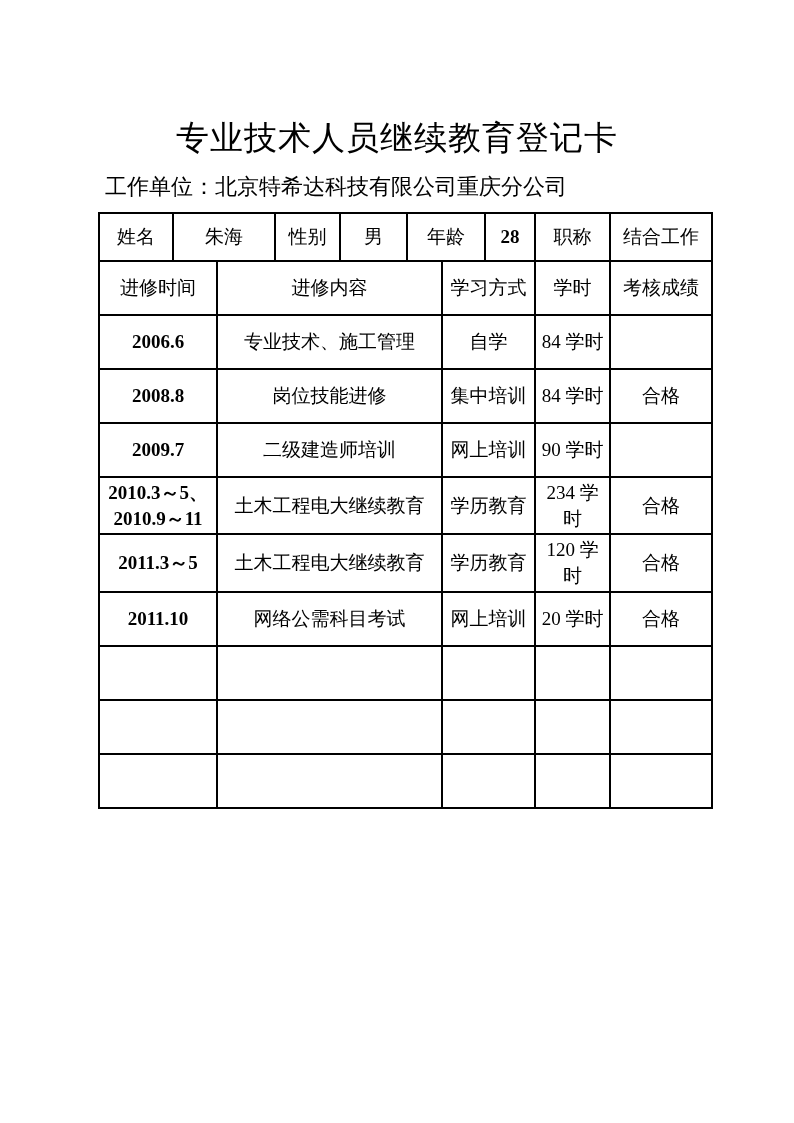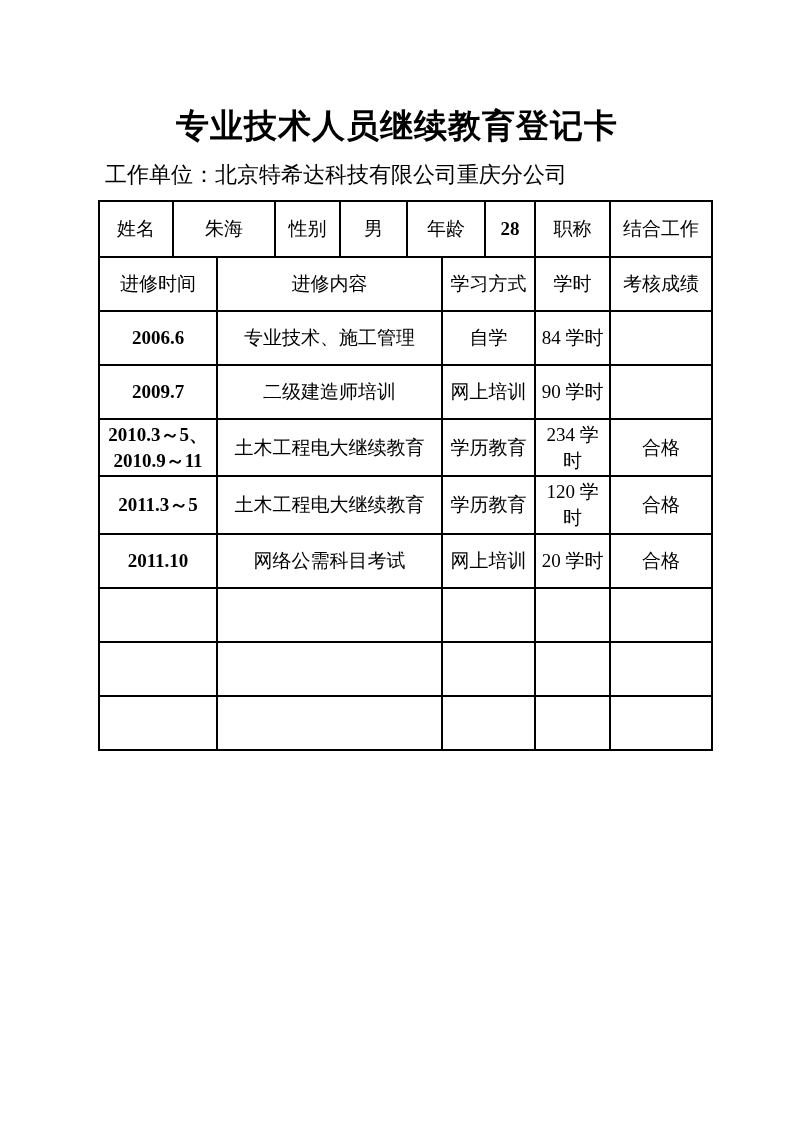--- a/index.html
+++ b/index.html
@@ -9,25 +9,25 @@
     background: #ffffff;
     color: #000000;
     font-family: "Liberation Serif", "DejaVu Serif", serif;
   }
   .page {
     position: relative;
     width: 794px; height: 1123px;
     overflow: hidden;
   }
   .doc-title {
-    margin: 0;
+    margin: 12px;
     padding-top: 107px;
     text-align: center;
     font-size: 33px;
-    font-weight: bold;
+    font-weight: normal;
     letter-spacing: 1px;
     line-height: 1.2;
   }
   .work-unit {
     margin: 14px 0 0 105px;
     font-size: 22px;
     line-height: 1.3;
   }
   .table-wrap {
     margin: 11px 0 0 98px;
@@ -42,21 +42,21 @@
     border: 2px solid #000000;
     text-align: center;
     vertical-align: middle;
     font-size: 19px;
     font-weight: normal;
     padding: 2px 3px;
     white-space: pre-line;
     line-height: 1.35;
     overflow: hidden;
   }
-  .info-table td { height: 56px; }
+  .info-table td { height: 48px; }
   .edu-table { margin-top: -2px; }
   .edu-table th, .edu-table td { height: 54px; }
   .edu-table tbody td:first-child { font-weight: bold; }
   .bold { font-weight: bold; }
 </style>
 </head>
 <body>
 
 <div class="page">
 
@@ -112,20 +112,27 @@
       </thead>
       <tbody>
           <tr>
             <td>2006.6</td>
             <td>专业技术、施工管理</td>
             <td>自学</td>
             <td>84 学时</td>
             <td></td>
           </tr>
           <tr>
+            <td>2008.8</td>
+            <td>岗位技能进修</td>
+            <td>集中培训</td>
+            <td>84 学时</td>
+            <td>合格</td>
+          </tr>
+          <tr>
             <td>2009.7</td>
             <td>二级建造师培训</td>
             <td>网上培训</td>
             <td>90 学时</td>
             <td></td>
           </tr>
           <tr>
             <td>2010.3～5、
 2010.9～11</td>
             <td>土木工程电大继续教育</td>

